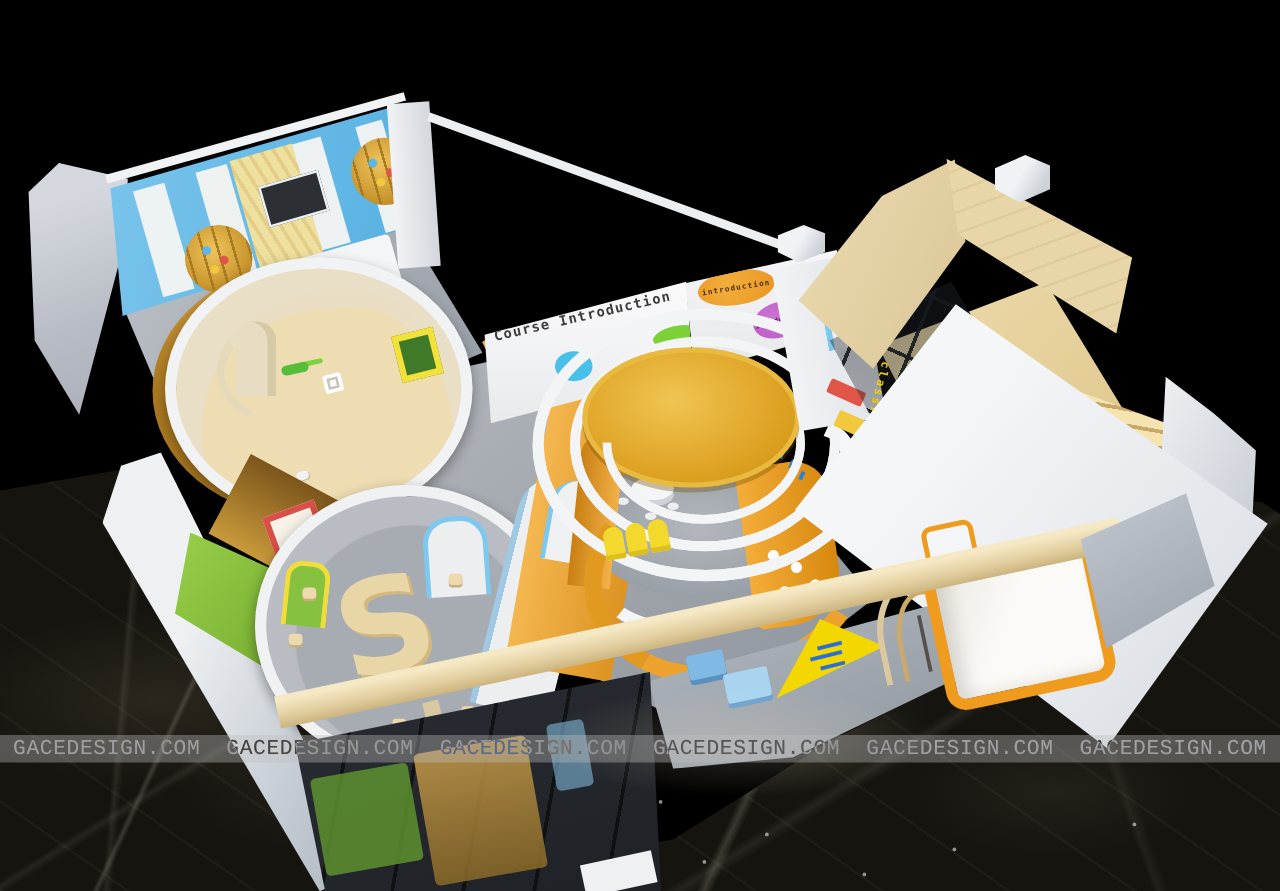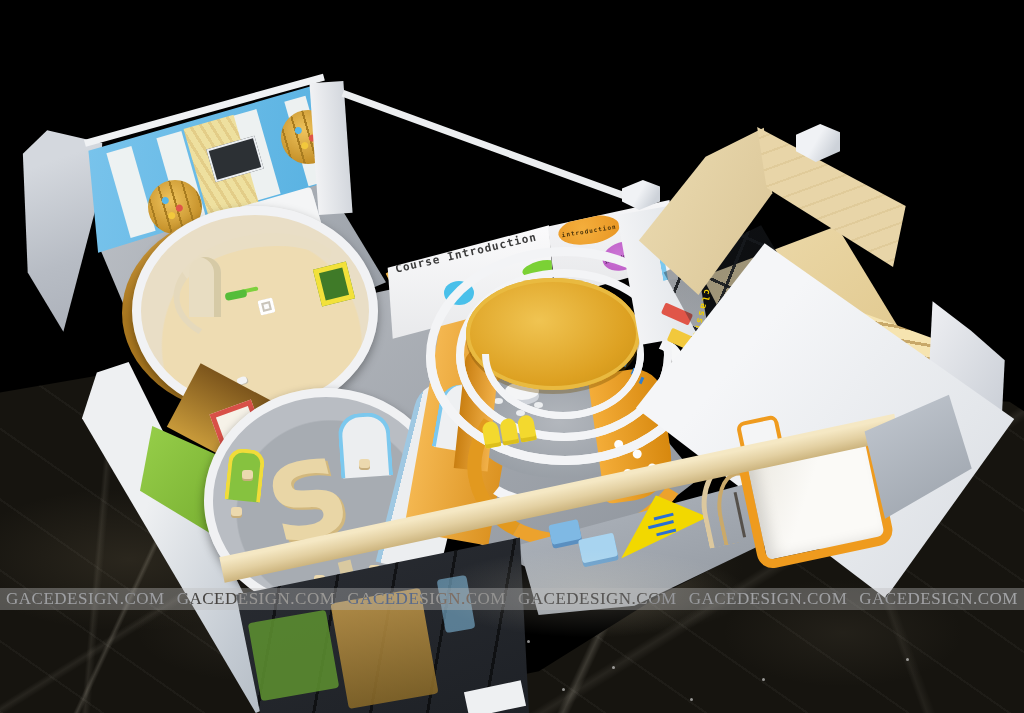--- a/index.html
+++ b/index.html
@@ -287,21 +287,21 @@
   
   .glow{left:430px;top:548px;width:320px;height:90px;border-radius:50%;
     background:radial-gradient(ellipse, rgba(255,243,214,.18), transparent 70%);}
   .speck{width:3px;height:3px;border-radius:50%;background:rgba(255,255,255,.55);}
   .sp1{left:527px;top:640px;} .sp2{left:562px;top:688px;} .sp3{left:612px;top:666px;}
   .sp4{left:690px;top:698px;} .sp5{left:762px;top:678px;} .sp6{left:906px;top:658px;}
 
   
   .wm-band{left:0;top:588px;width:1024px;height:22px;background:rgba(190,190,190,.38);
     display:flex;justify-content:space-around;align-items:center;}
-  .wm-band span{font-family:Liberation Serif, serif;font-size:17px;color:#e6e6e6;
+  .wm-band span{font-family:Liberation Mono, monospace;font-size:17px;color:#e6e6e6;
     letter-spacing:.5px;mix-blend-mode:exclusion;white-space:nowrap;}
 </style>
 </head>
 <body>
 
 <div class="stage">
 
   <div class="marble marble-left"></div>
   <div class="marble marble-right"></div>
 

